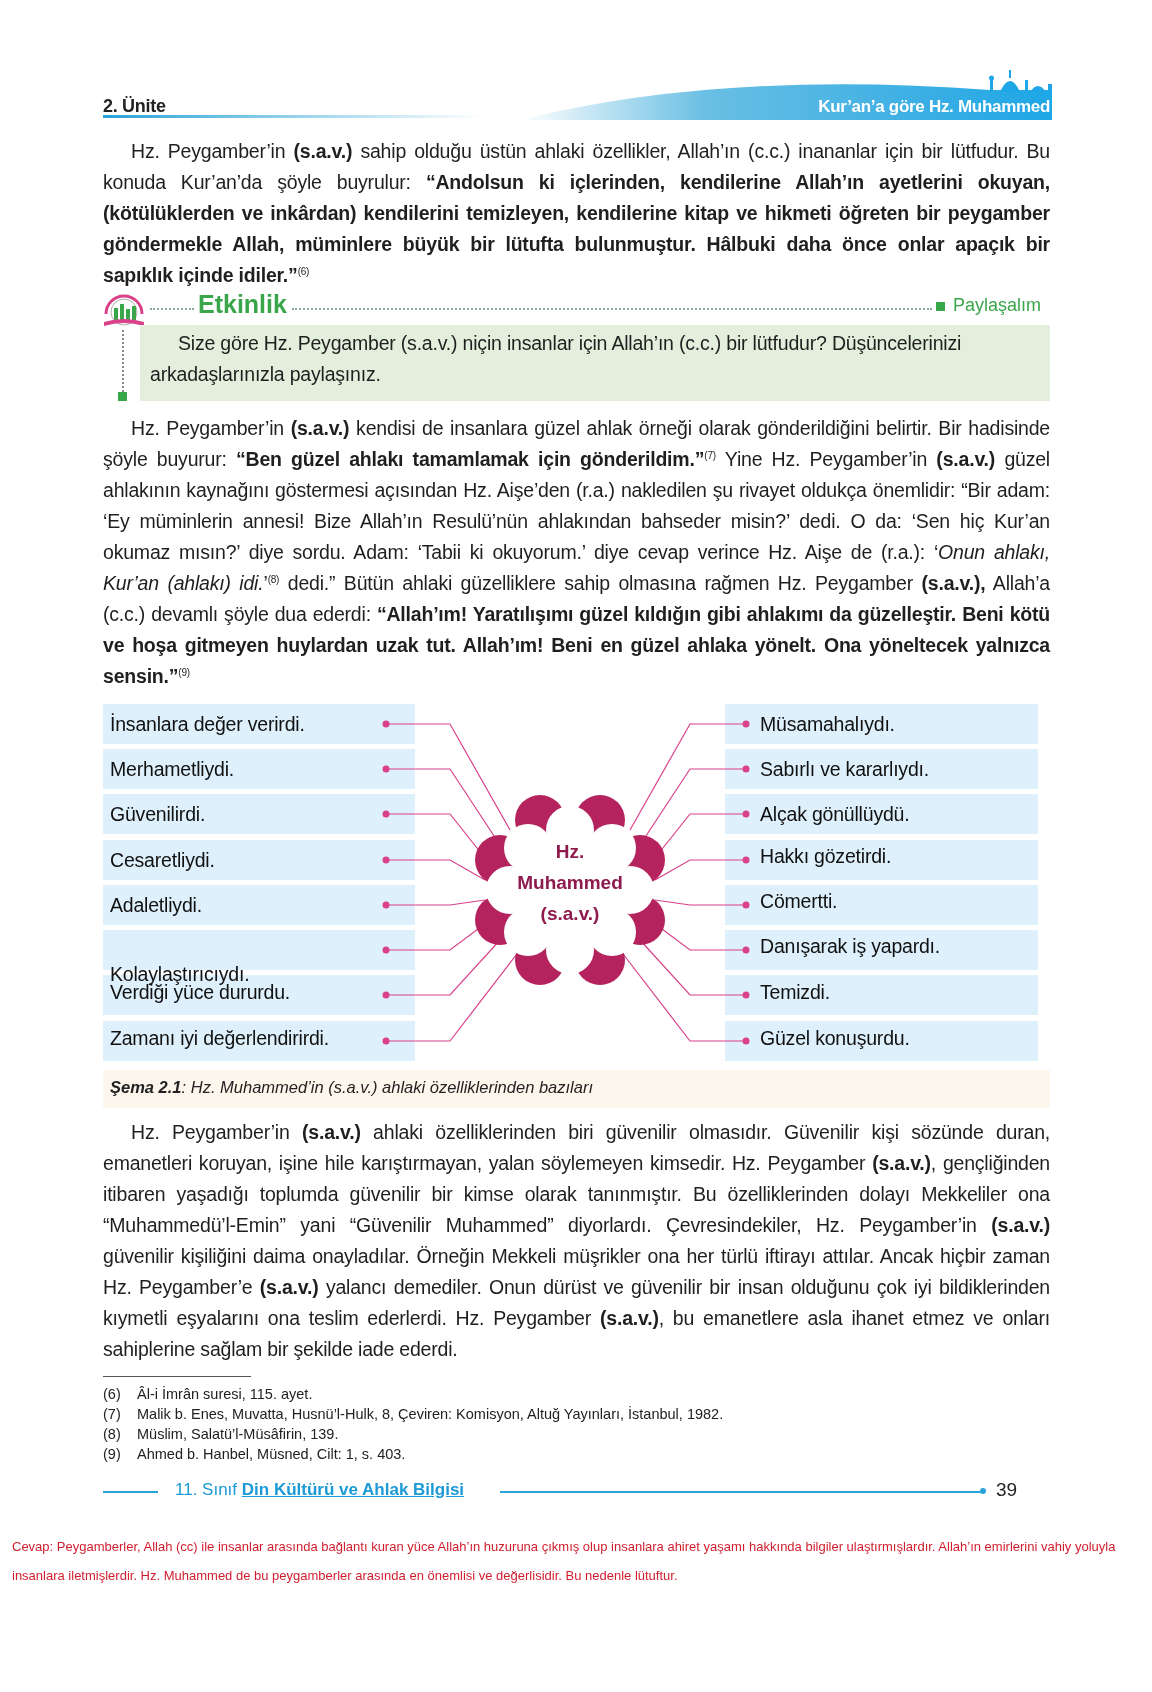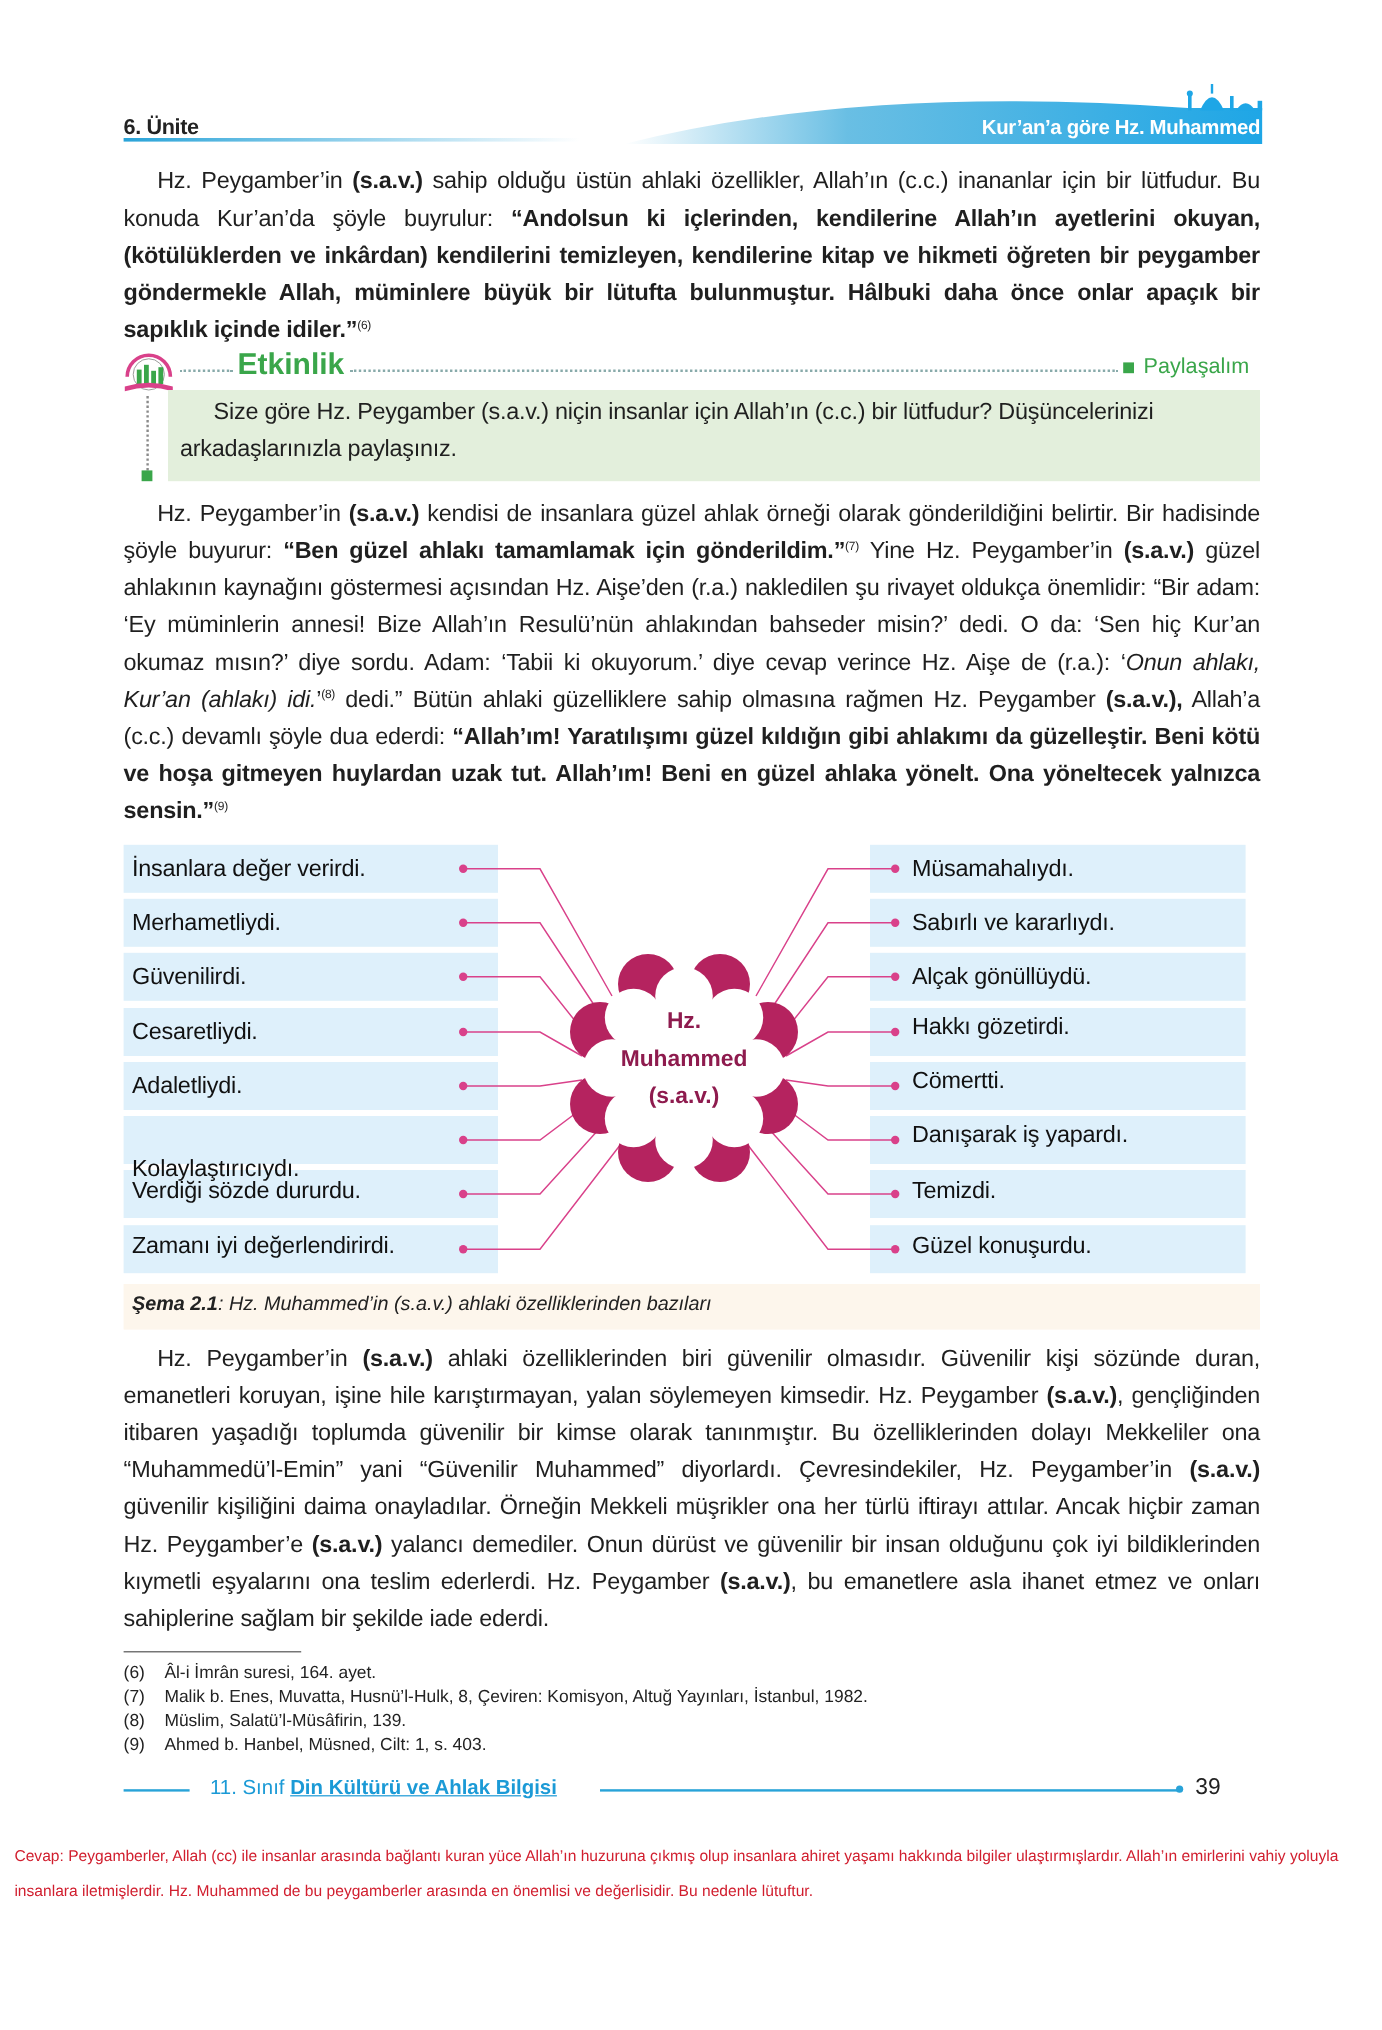--- a/index.html
+++ b/index.html
@@ -64,21 +64,21 @@
   <g fill="#1ea6e6">
     <rect x="470" y="8" width="3" height="14"></rect>
     <circle cx="471.5" cy="8" r="2.5"></circle>
     <path d="M480 22 Q 490 0 500 22 Z"></path>
     <rect x="489" y="0" width="2" height="8"></rect>
     <rect x="505" y="10" width="3" height="12"></rect>
     <path d="M510 22 Q 518 10 526 22 Z"></path>
     <rect x="528" y="14" width="4" height="8"></rect>
   </g>
 </svg>
-<div class="abs header-left">6. Ünite</div>
+<div class="abs header-left">2. Ünite</div>
 <div class="abs header-right">Kur’an’a göre Hz. Muhammed</div>
 
 <div class="abs para" style="top:136px;">
   <p><span>Hz. Peygamber’in </span><b>(s.a.v.)</b><span> sahip olduğu üstün ahlaki özellikler, Allah’ın (c.c.) inananlar için bir lütfudur. Bu konuda Kur’an’da şöyle buyrulur: </span><b>“Andolsun ki içlerinden, kendilerine Allah’ın ayetlerini okuyan, (kötülüklerden ve inkârdan) kendilerini temizleyen, kendilerine kitap ve hikmeti öğreten bir peygamber göndermekle Allah, müminlere büyük bir lütufta bulunmuştur. Hâlbuki daha önce onlar apaçık bir sapıklık içinde idiler.”</b><sup>(6)</sup></p>
 </div>
 
 <svg class="abs etk-icon" viewBox="0 0 44 36">
   <path d="M4 22 A18 18 0 0 1 40 22" fill="none" stroke="#d9418a" stroke-width="3"></path>
   <circle cx="22" cy="20" r="13" fill="none" stroke="#999" stroke-width="0.8"></circle>
   <rect x="12" y="16" width="4" height="12" fill="#3aa64a"></rect>
@@ -190,21 +190,21 @@
     <div>Muhammed</div>
     <div>(s.a.v.)</div>
   </div>
 
   <div class="abs row-label" style="left:110px;top:704px;">İnsanlara değer verirdi.</div>
   <div class="abs row-label" style="left:110px;top:749px;">Merhametliydi.</div>
   <div class="abs row-label" style="left:110px;top:794px;">Güvenilirdi.</div>
   <div class="abs row-label" style="left:110px;top:840px;">Cesaretliydi.</div>
   <div class="abs row-label" style="left:110px;top:885px;">Adaletliydi.</div>
   <div class="abs row-label" style="left:110px;top:954px;">Kolaylaştırıcıydı.</div>
-  <div class="abs row-label" style="left:110px;top:972px;">Verdiği sözde dururdu.</div>
+  <div class="abs row-label" style="left:110px;top:972px;">Verdiği yüce dururdu.</div>
   <div class="abs row-label" style="left:110px;top:1018px;">Zamanı iyi değerlendirirdi.</div>
 
   <div class="abs row-label" style="left:760px;top:704px;">Müsamahalıydı.</div>
   <div class="abs row-label" style="left:760px;top:749px;">Sabırlı ve kararlıydı.</div>
   <div class="abs row-label" style="left:760px;top:794px;">Alçak gönüllüydü.</div>
   <div class="abs row-label" style="left:760px;top:836px;">Hakkı gözetirdi.</div>
   <div class="abs row-label" style="left:760px;top:881px;">Cömertti.</div>
   <div class="abs row-label" style="left:760px;top:926px;">Danışarak iş yapardı.</div>
   <div class="abs row-label" style="left:760px;top:972px;">Temizdi.</div>
   <div class="abs row-label" style="left:760px;top:1018px;">Güzel konuşurdu.</div>
@@ -212,21 +212,21 @@
 
 <div class="abs caption-box"></div>
 <div class="abs caption"><b>Şema 2.1</b><span>: Hz. Muhammed’in (s.a.v.) ahlaki özelliklerinden bazıları</span></div>
 
 <div class="abs para" style="top:1117px;">
   <p><span>Hz. Peygamber’in </span><b>(s.a.v.)</b><span> ahlaki özelliklerinden biri güvenilir olmasıdır. Güvenilir kişi sözünde duran, emanetleri koruyan, işine hile karıştırmayan, yalan söylemeyen kimsedir. Hz. Peygamber </span><b>(s.a.v.)</b><span>, gençliğinden itibaren yaşadığı toplumda güvenilir bir kimse olarak tanınmıştır. Bu özelliklerinden dolayı Mekkeliler ona “Muhammedü’l-Emin” yani “Güvenilir Muhammed” diyorlardı. Çevresindekiler, Hz. Peygamber’in </span><b>(s.a.v.)</b><span> güvenilir kişiliğini daima onayladılar. Örneğin Mekkeli müşrikler ona her türlü iftirayı attılar. Ancak hiçbir zaman Hz. Peygamber’e </span><b>(s.a.v.)</b><span> yalancı demediler. Onun dürüst ve güvenilir bir insan olduğunu çok iyi bildiklerinden kıymetli eşyalarını ona teslim ederlerdi. Hz. Peygamber </span><b>(s.a.v.)</b><span>, bu emanetlere asla ihanet etmez ve onları sahiplerine sağlam bir şekilde iade ederdi.</span></p>
 </div>
 
 <div class="abs fn-rule"></div>
 <div class="abs fn">
-  <div><span class="num">(6)</span><span>Âl-i İmrân suresi, 164. ayet.</span></div>
+  <div><span class="num">(6)</span><span>Âl-i İmrân suresi, 115. ayet.</span></div>
   <div><span class="num">(7)</span><span>Malik b. Enes, Muvatta, Husnü’l-Hulk, 8, Çeviren: Komisyon, Altuğ Yayınları, İstanbul, 1982.</span></div>
   <div><span class="num">(8)</span><span>Müslim, Salatü’l-Müsâfirin, 139.</span></div>
   <div><span class="num">(9)</span><span>Ahmed b. Hanbel, Müsned, Cilt: 1, s. 403.</span></div>
 </div>
 
 <div class="abs foot-line1"></div>
 <div class="abs foot-text"><span>11. Sınıf </span><b>Din Kültürü ve Ahlak Bilgisi</b></div>
 <div class="abs foot-line2"></div>
 <div class="abs foot-dot"></div>
 <div class="abs page-num">39</div>

